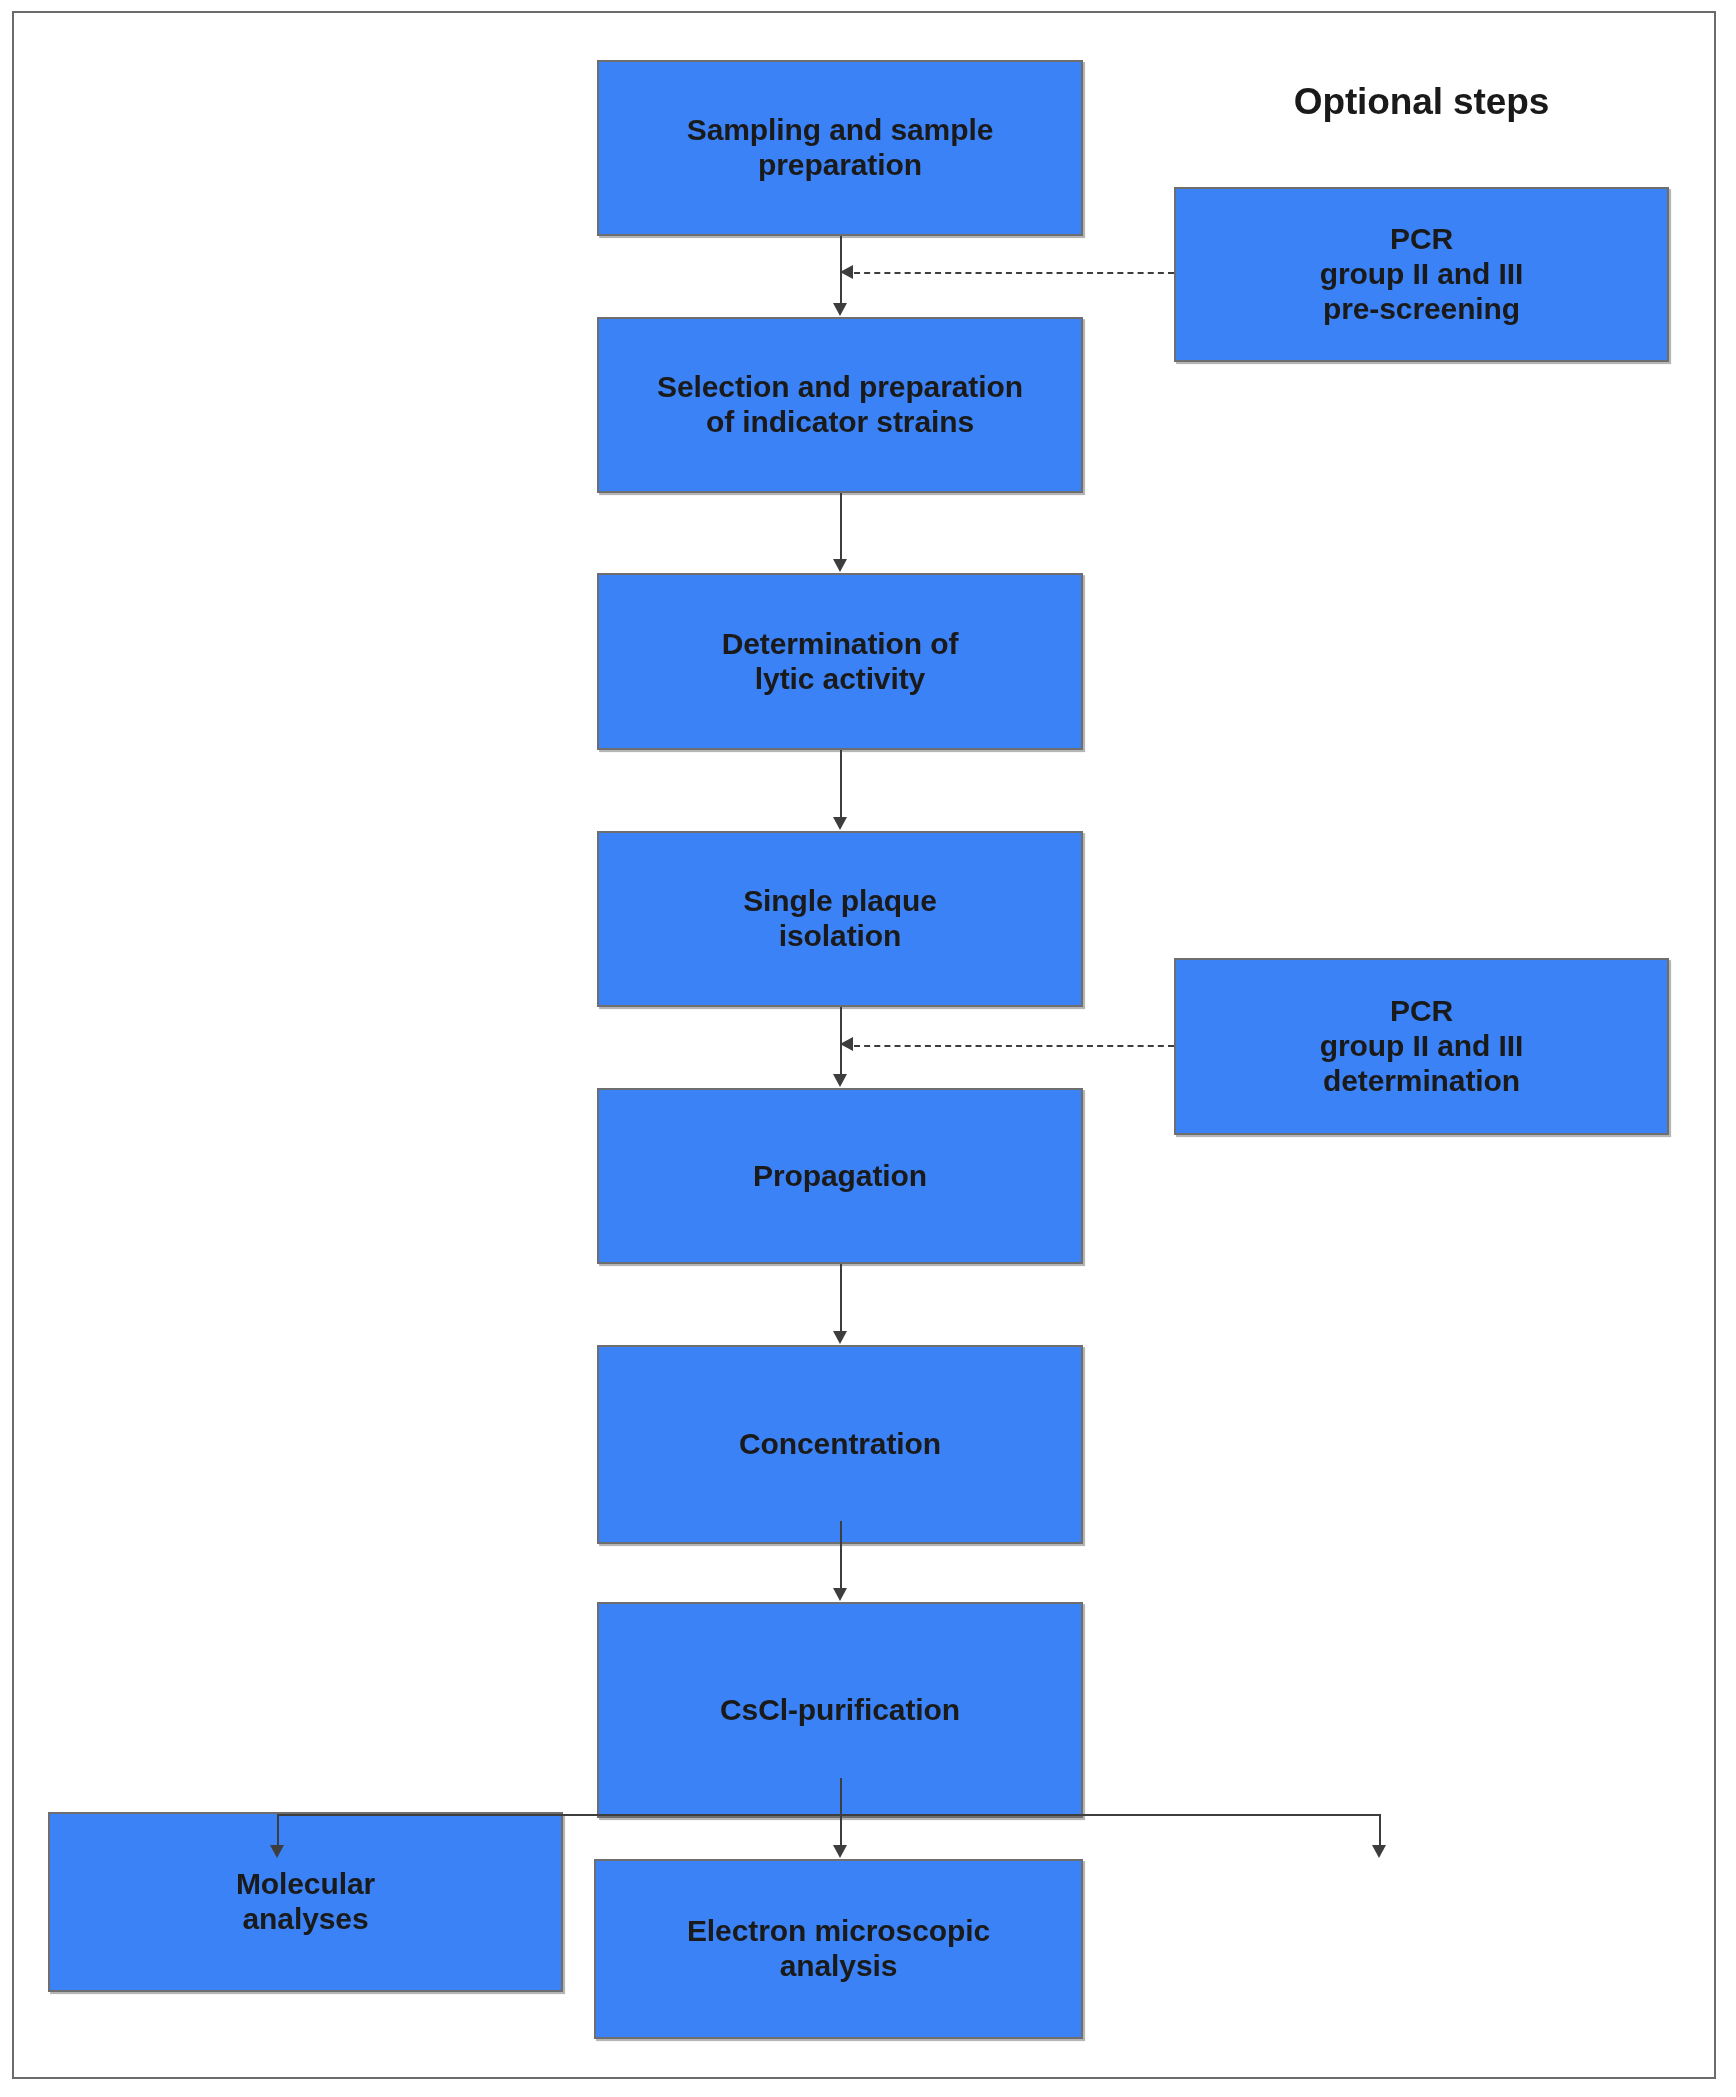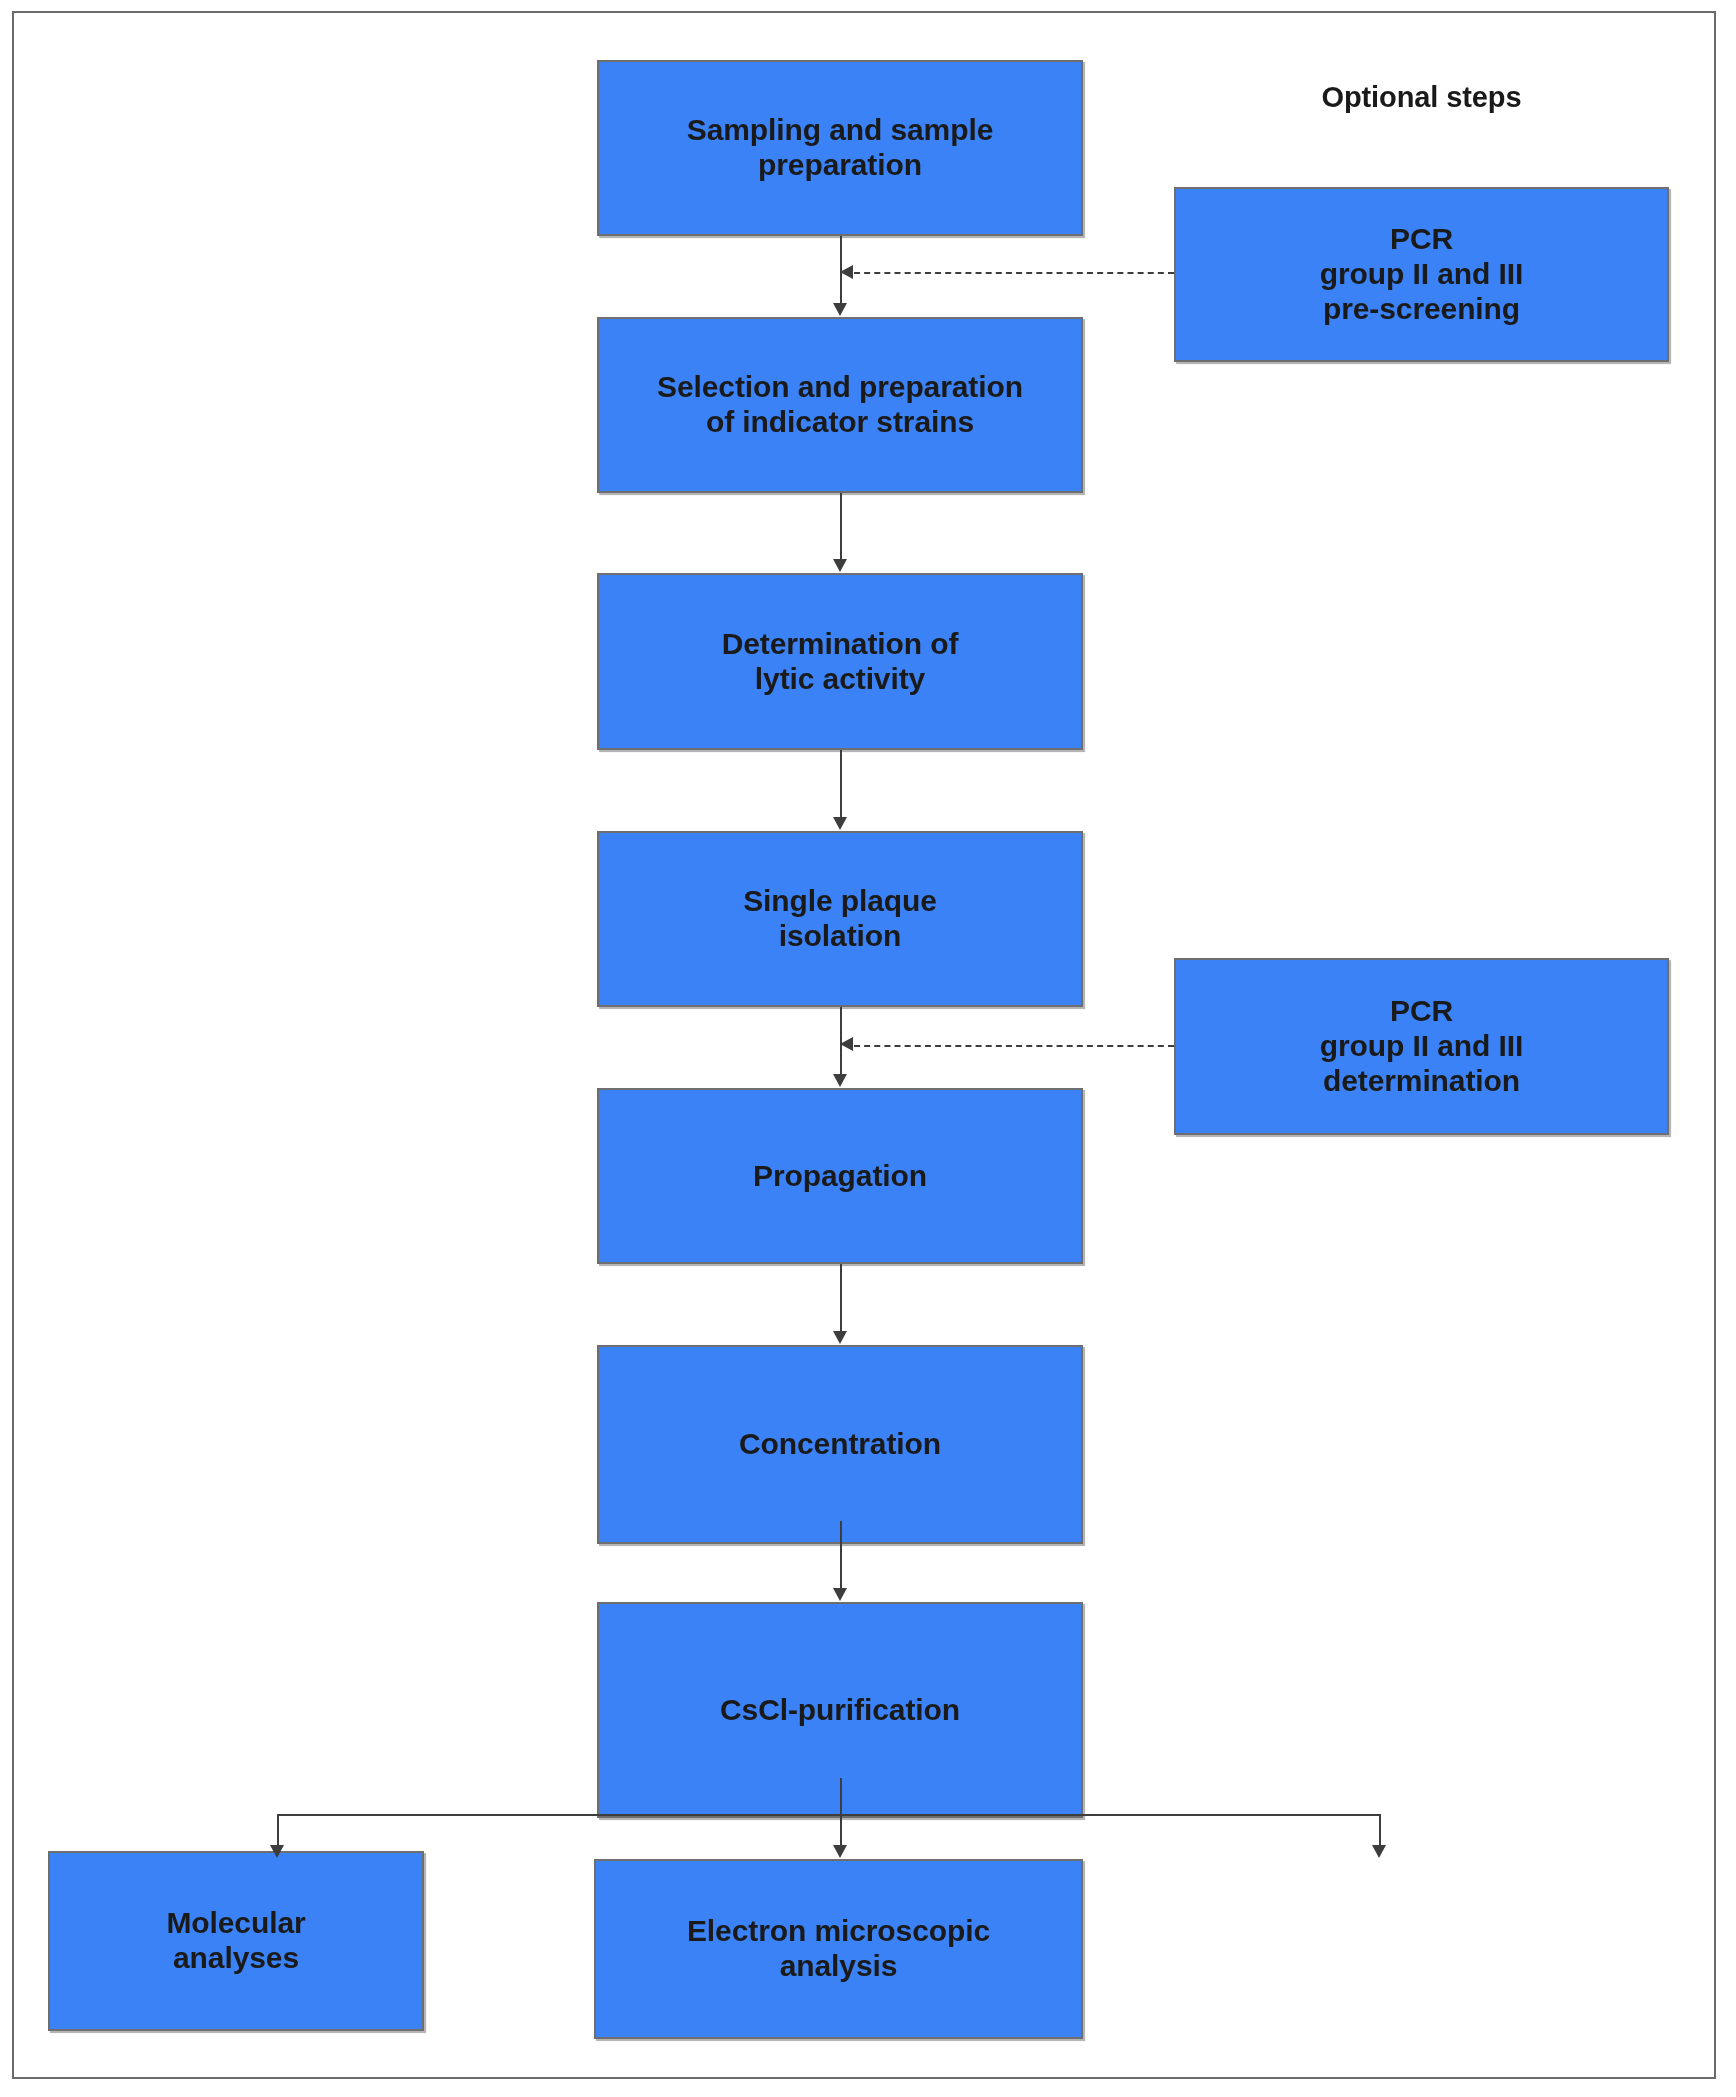--- a/index.html
+++ b/index.html
@@ -42,21 +42,21 @@
     font-size: 30px;
     line-height: 1.16;
     color: #1a1a1a;
     letter-spacing: -0.1px;
     padding: 0 7px;
     white-space: pre-line;
   }
   .optional-heading {
     position: absolute;
     font-weight: bold;
-    font-size: 29px;
+    font-size: 37px;
     color: #1a1a1a;
     text-align: center;
     letter-spacing: -0.1px;
   }
   
   .vline {
     position: absolute;
     width: 2.1px;
     background: #3d3d3d;
   }
@@ -131,21 +131,21 @@
 group II and III
 pre-screening</span>
   </div>
 
   <div class="node" style="left:1174px; top:958px; width:495px; height:177px;">
     <span class="label">PCR
 group II and III
 determination</span>
   </div>
 
-  <div class="node" style="left:48px; top:1851px; width:376px; height:180px;">
+  <div class="node" style="left:48px; top:1812px; width:515px; height:180px;">
     <span class="label">Molecular
 analyses</span>
   </div>
 
   <div class="node" style="left:594px; top:1859px; width:489px; height:180px;">
     <span class="label">Electron microscopic
 analysis</span>
   </div>
 
 

